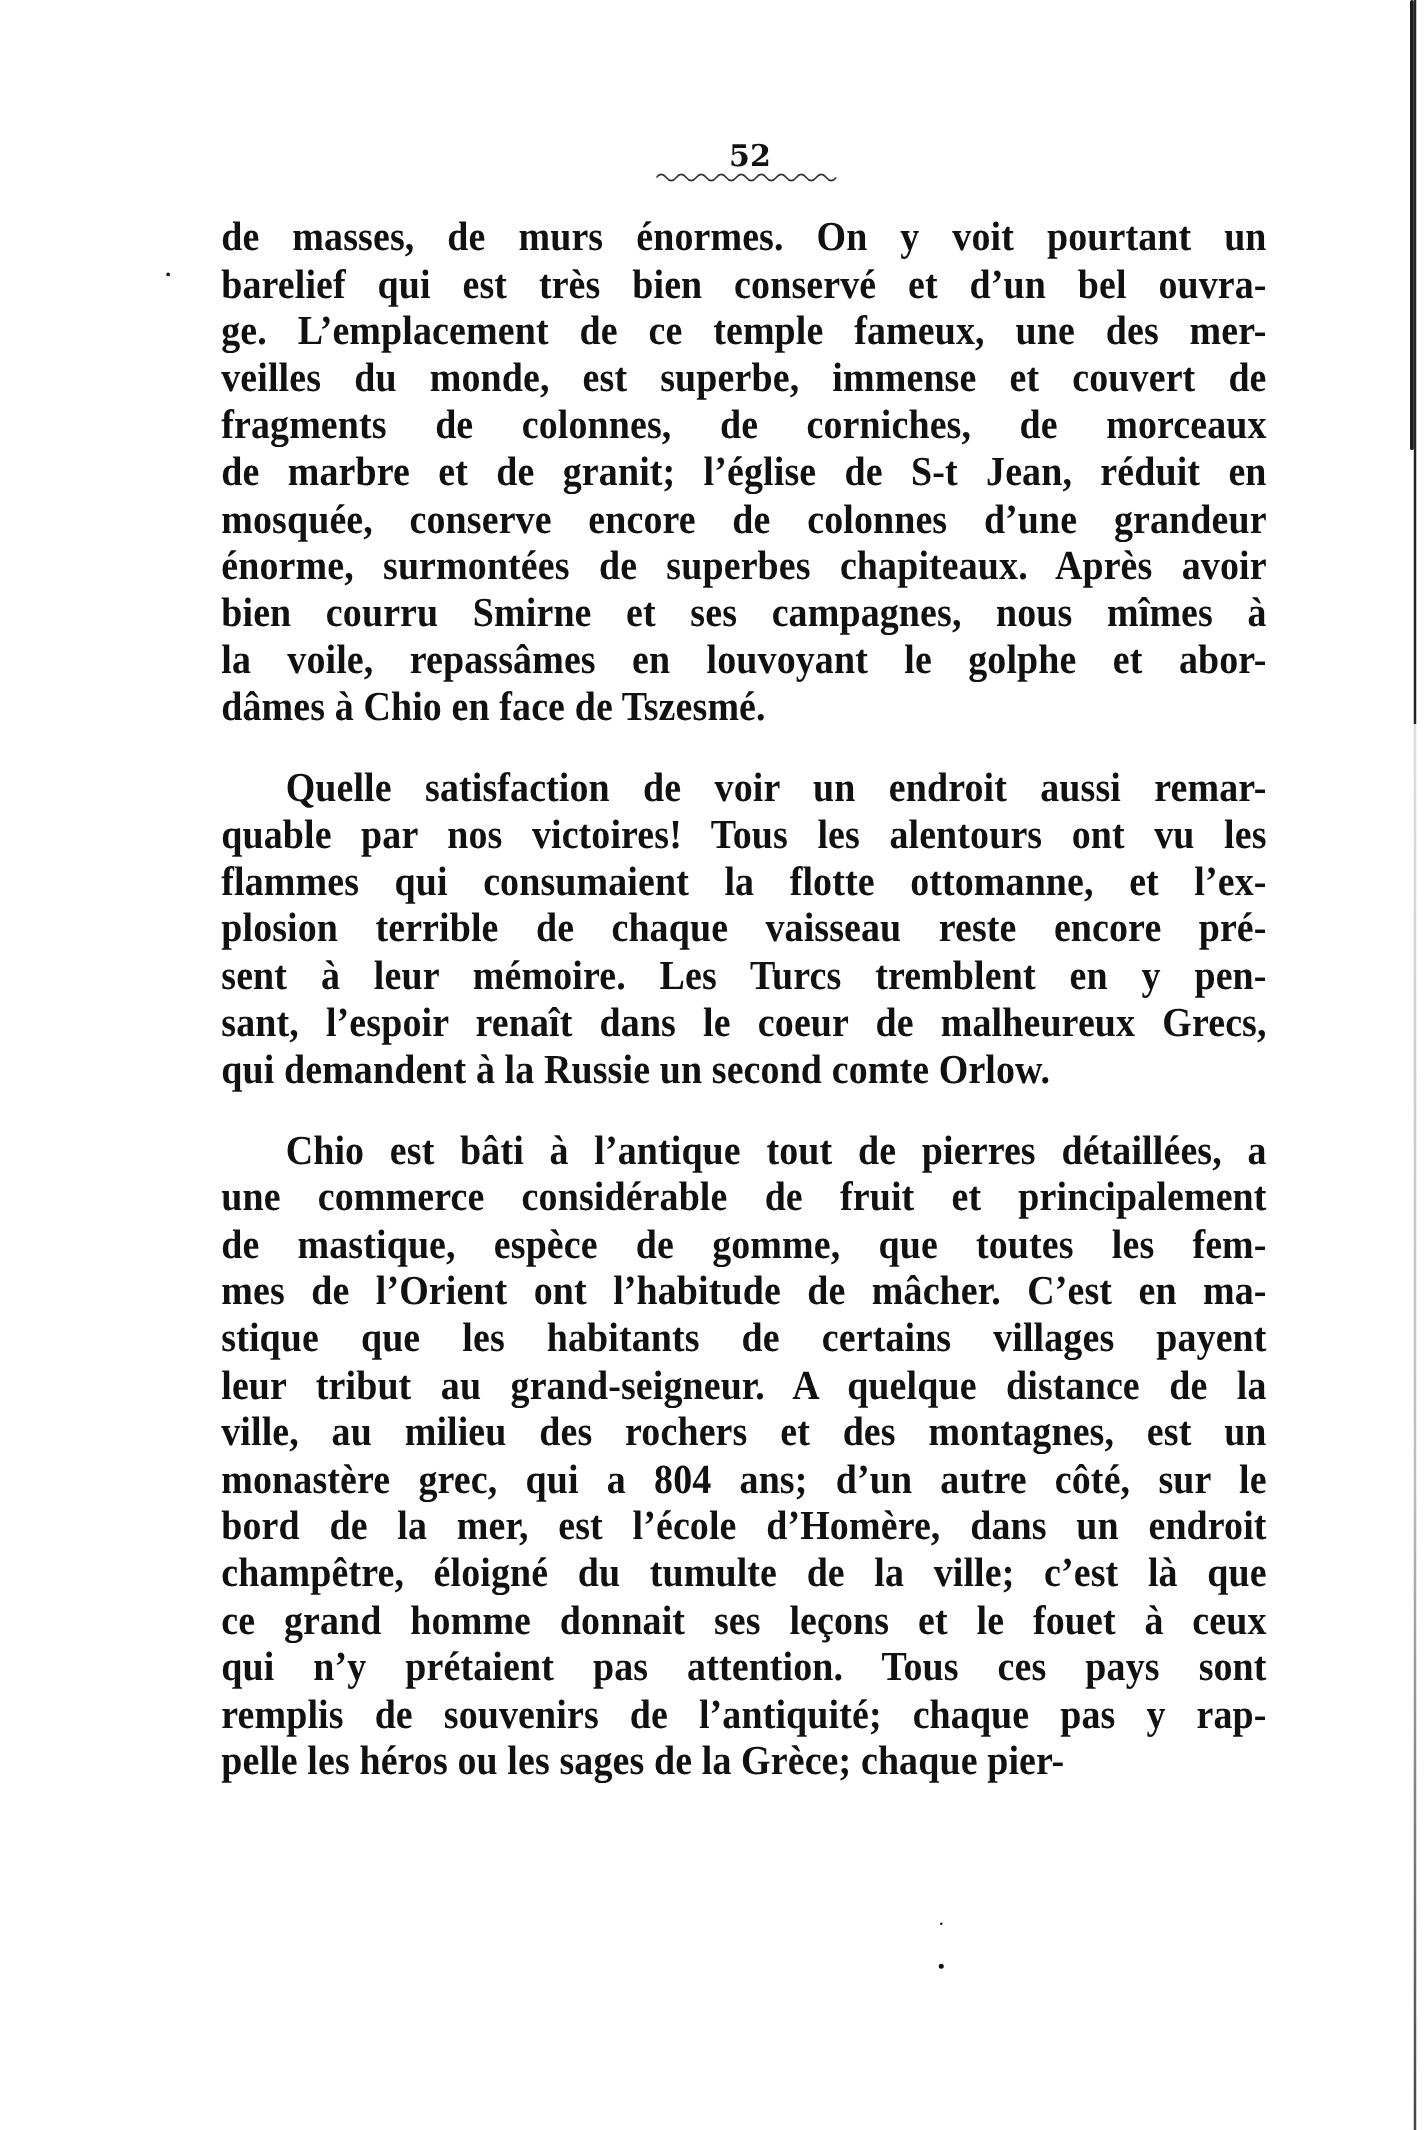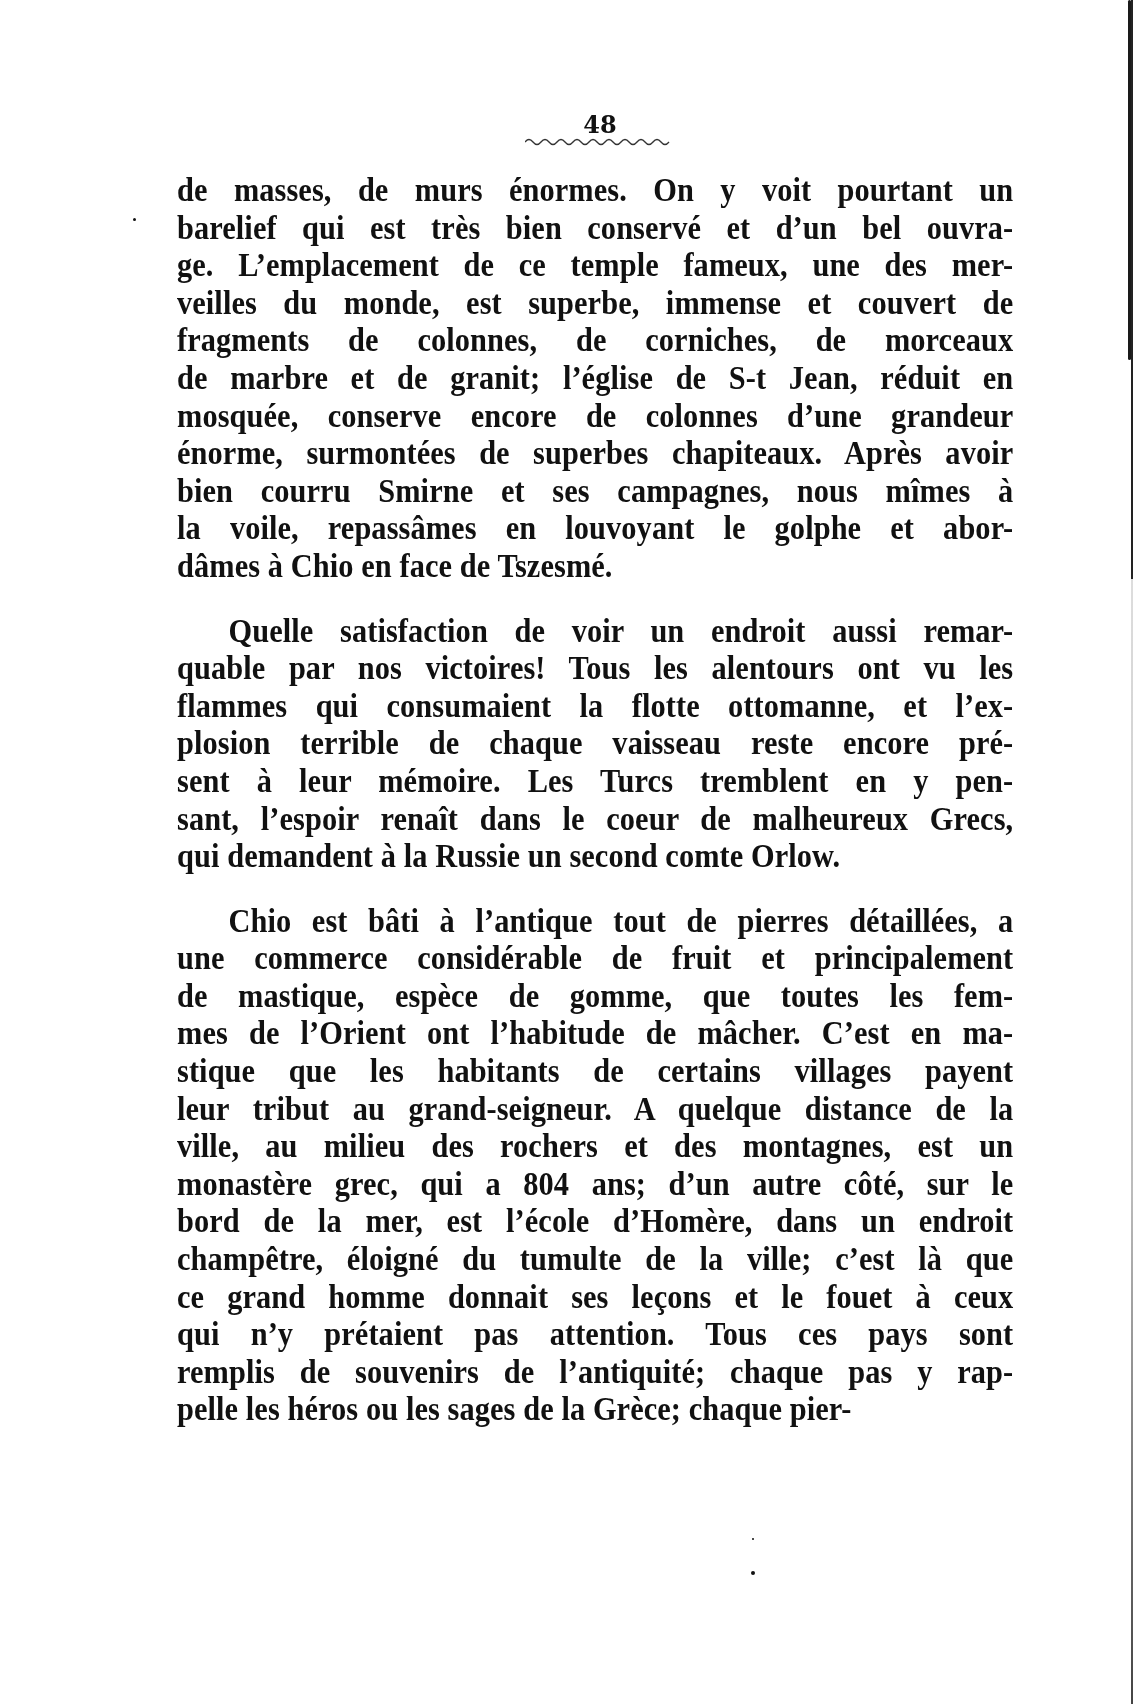--- a/index.html
+++ b/index.html
@@ -86,21 +86,21 @@
       background: #111;
       border-radius: 50%;
     }
   </style>
 </head>
 <body>
 
 <div class="page-edge"></div>
 <div class="page-edge-top"></div>
 
-<div class="page-number">48</div>
+<div class="page-number">52</div>
 
 <svg class="ornament" viewBox="0 0 150 12" preserveAspectRatio="none">
   <path d="M0 6 q4 -5 8 0 t8 0 t8 0 t8 0 t8 0 t8 0 t8 0 t8 0 t8 0 t8 0 t8 0 t8 0 t8 0 t8 0 t8 0 t8 0 t8 0 t8 0" fill="none" stroke="#333" stroke-width="1.3"></path>
 </svg>
 
 <div class="text-block">
   <div class="para" id="para-0">
       <span class="line">de masses, de murs énormes. On y voit pourtant un</span>
       <span class="line">barelief qui est très bien conservé et d’un bel ouvra-</span>
       <span class="line">ge. L’emplacement de ce temple fameux, une des mer-</span>

